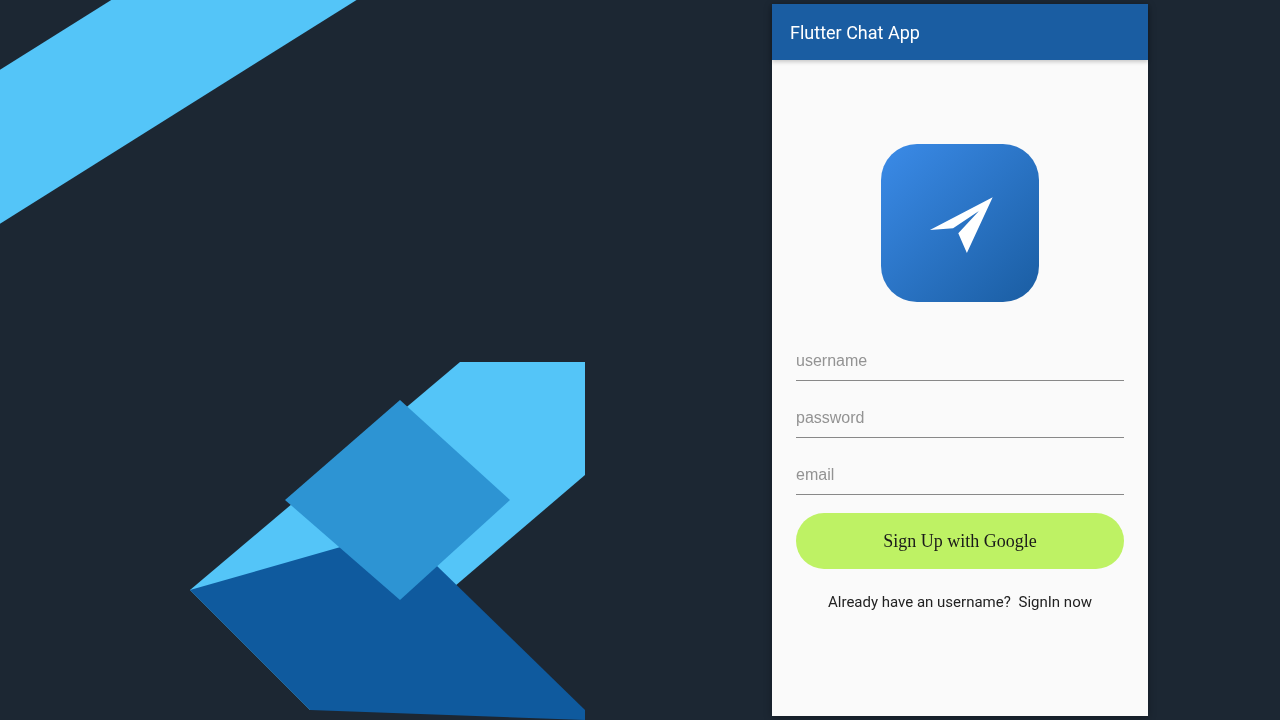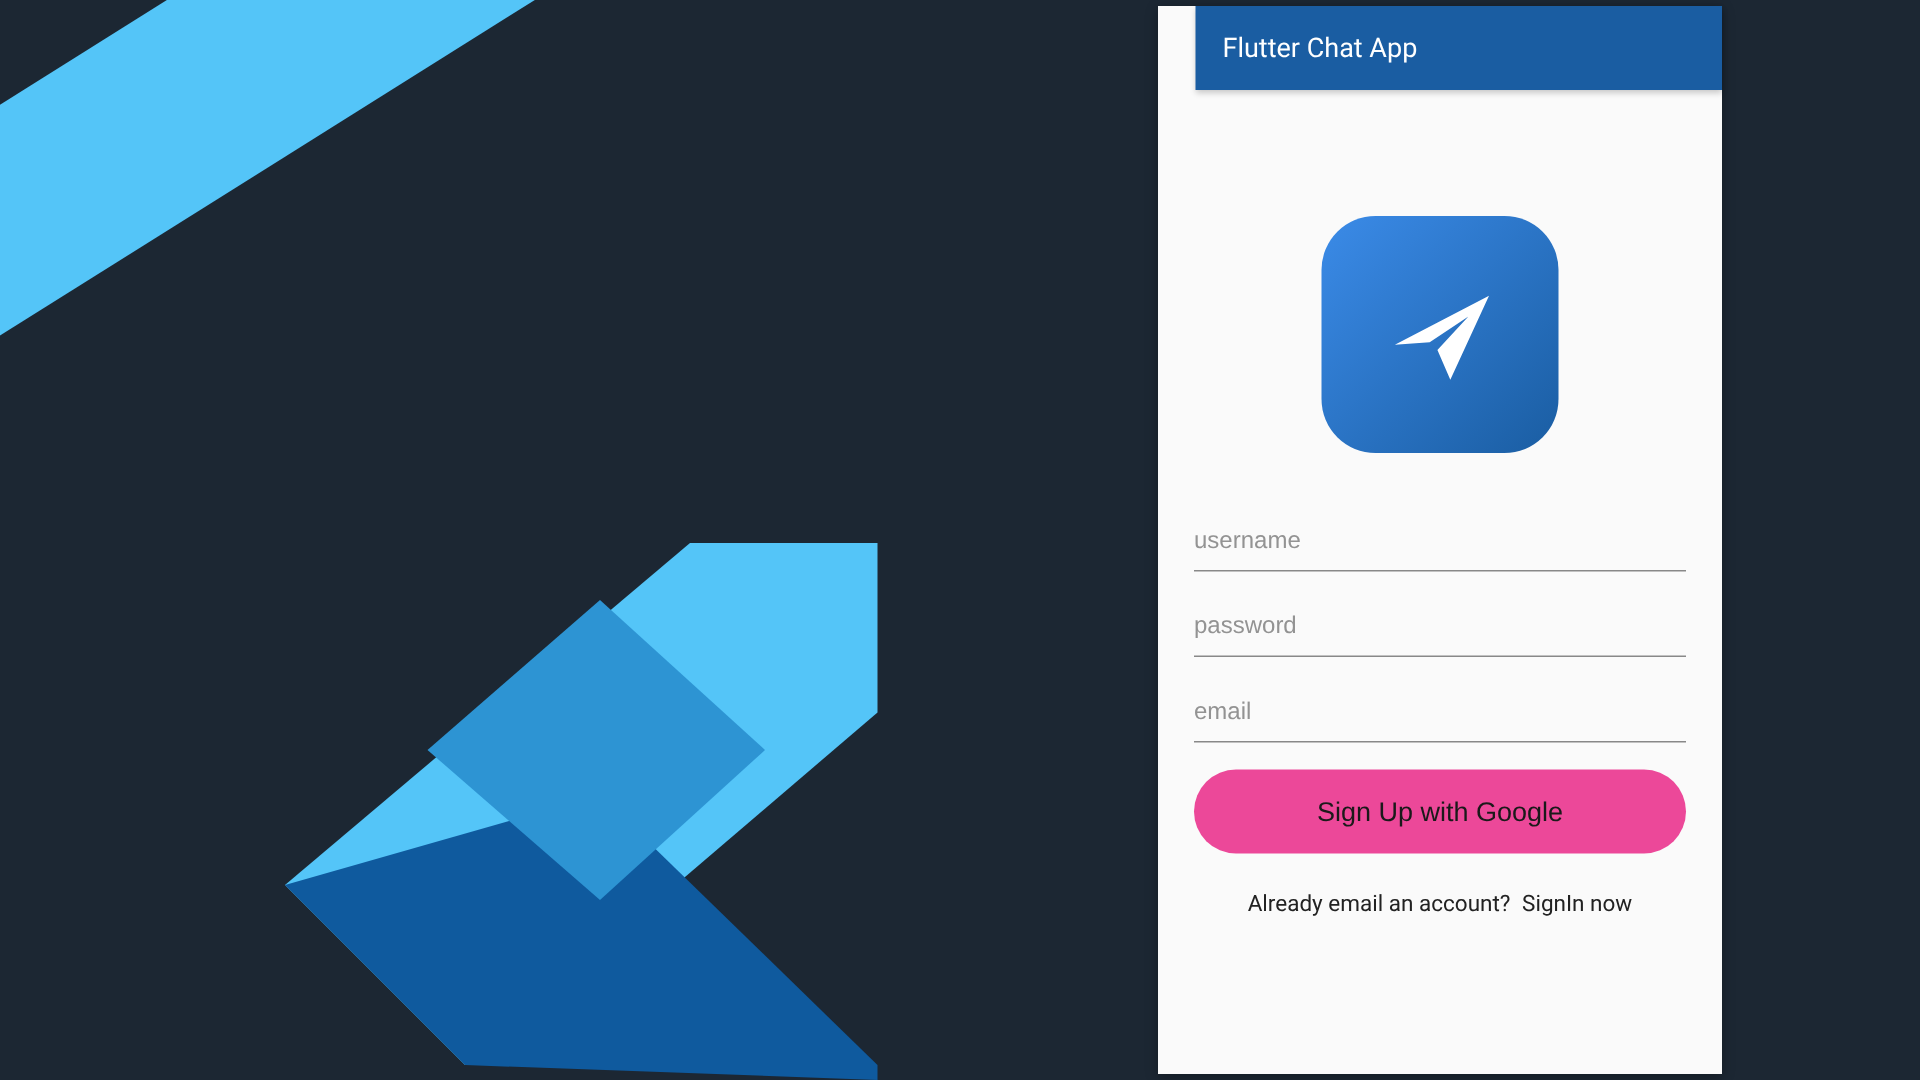--- a/index.html
+++ b/index.html
@@ -33,21 +33,20 @@
     .app-bar {
       background: #1a5da2;
       height: 56px;
       display: flex;
       align-items: center;
       padding: 0 18px;
       color: #fff;
       font-size: 18px;
       font-weight: 400;
       box-shadow: 0 2px 4px rgba(0,0,0,0.2);
-      margin-left: 25px;
     }
     .app-content {
       flex: 1;
       padding: 24px 24px 0 24px;
       display: flex;
       flex-direction: column;
     }
     .logo-container {
       display: flex;
       justify-content: center;
@@ -88,22 +87,23 @@
       display: flex;
       align-items: center;
       justify-content: center;
     }
     .btn-primary {
       background: linear-gradient(90deg, #3b8be8 0%, #1a5da2 100%);
       color: #fff;
       margin-top: 8px;
     }
     .btn-secondary {
-      background: #ec4899;
+      background: #bef264;
       color: #1a1a1a;
+      font-family: Liberation Serif, serif;
     }
     .signin-row {
       text-align: center;
       font-size: 15px;
       color: #222;
       margin-top: 8px;
     }
     .signin-link {
       cursor: pointer;
       padding-left: 4px;
@@ -136,17 +136,17 @@
     <input type="text" class="input-field" placeholder="username" style="">
 
     <input type="password" class="input-field" placeholder="password" style="">
 
     <input type="text" class="input-field" placeholder="email" style="">
 
 
     <button class="btn btn-secondary">Sign Up with Google</button>
 
     <div class="signin-row">
-      <span>Already email an account?</span>
+      <span>Already have an username?</span>
       <span class="signin-link">SignIn now</span>
     </div>
   </div>
 </div>
 
 </body></html>

